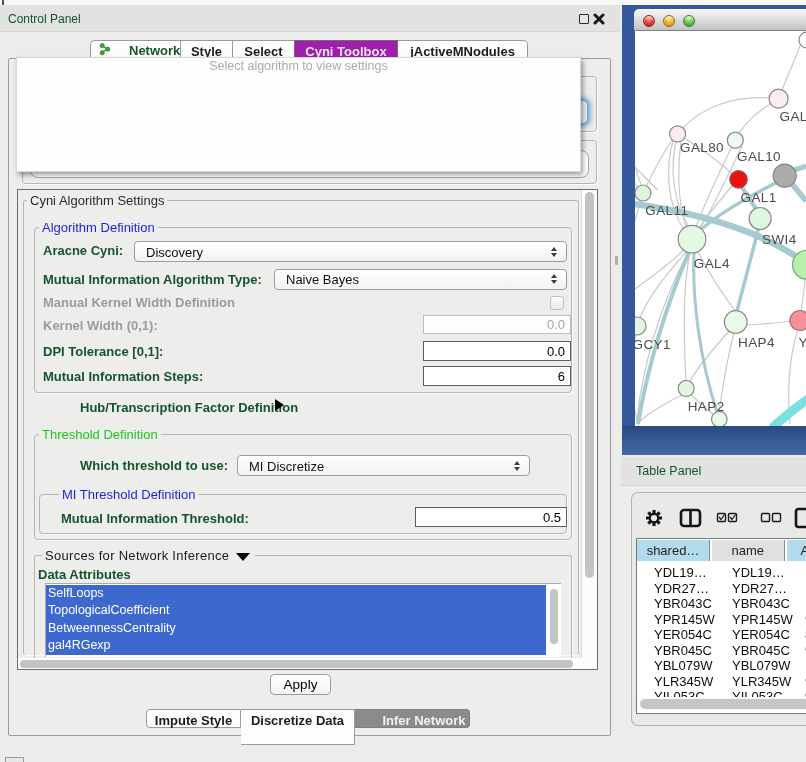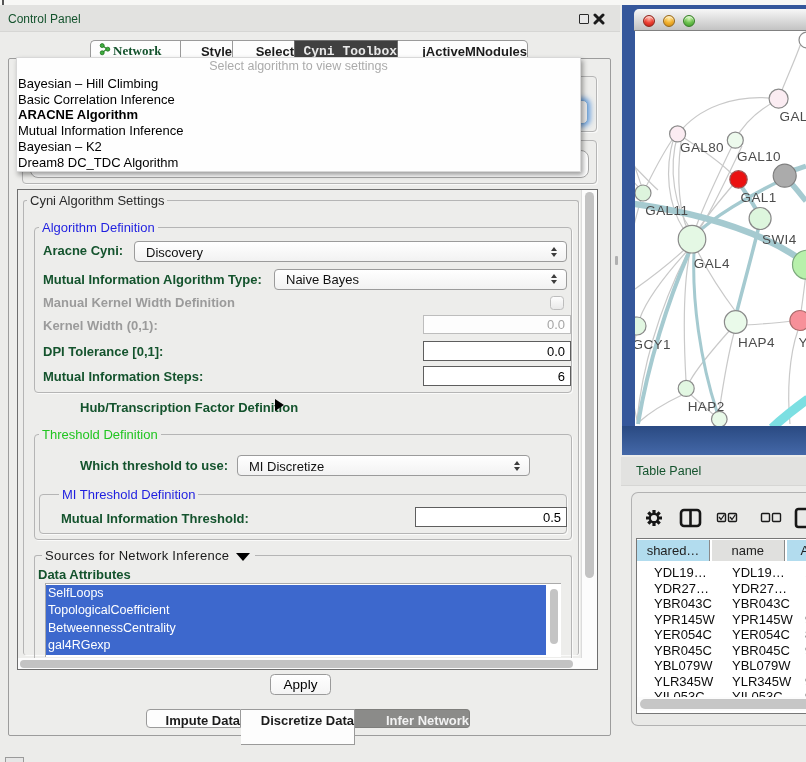--- a/index.html
+++ b/index.html
@@ -15,49 +15,49 @@
 .combo { position:absolute; background:linear-gradient(#ffffff,#f2f2f2); border:1px solid #9b9b9b;
   border-radius:4px; font-size:13px; color:#111; }
 .combo .ct { position:absolute; left:11px; top:50%; transform:translateY(-50%); white-space:nowrap;}
 .updn { position:absolute; right:7px; top:50%; width:8px; height:12px; transform:translateY(-50%); }
 .updn:before { content:""; position:absolute; left:0; top:1px;
   border-left:3.5px solid transparent; border-right:3.5px solid transparent; border-bottom:4.5px solid #3c3c3c; }
 .updn:after { content:""; position:absolute; left:0; bottom:1px;
   border-left:3.5px solid transparent; border-right:3.5px solid transparent; border-top:4.5px solid #3c3c3c; }
 .tf { position:absolute; background:#fff; font-size:13px; text-align:right; }
 .tab { position:absolute; background:#fdfdfd; border:1px solid #9a9a9a; color:#1c1c1c;
-  font-size:13px; font-weight:bold; text-align:right; }
+  font-size:13px; font-weight:bold; text-align:center; }
 </style></head>
 <body>
 <div id="root">
 
 <div class="abs" style="left:0;top:0;width:806px;height:5px;background:#f7f7f5;"></div>
 <div class="abs" style="left:2px;top:0;width:2px;height:5px;background:#555;"></div>
 <div class="abs" style="left:0;top:5px;width:620px;height:27px;background:#e2e2e0;border-bottom:1px solid #d6d6d4;"></div>
 <div class="lbl" style="left:8px;top:12px;font-size:12px;">Control Panel</div>
 <div class="abs" style="left:579px;top:14px;width:10px;height:10px;border:1.6px solid #2a2a2a;background:#e8e8e8;border-radius:1px;"></div>
 <svg class="abs" style="left:593px;top:13px;" width="12" height="12" viewBox="0 0 12 12">
  <path d="M2 2 L10 10 M10 2 L2 10" stroke="#1a1a1a" stroke-width="3" stroke-linecap="round"></path>
 </svg>
 
 <div class="tab" style="left:90px;top:40px;width:90px;height:19px;border-radius:5px 0 0 0;border-right:none;"></div>
 <svg class="abs" style="left:99px;top:43px;" width="12" height="13" viewBox="0 0 12 13">
   <path d="M4 3 L8 6 M4 9 L8 6" stroke="#2d8f2d" stroke-width="1.2" fill="none"></path>
   <circle cx="3.2" cy="2.6" r="2" fill="#3fae3f" stroke="#1c6e1c" stroke-width=".8"></circle>
   <circle cx="3.2" cy="9.8" r="2" fill="#3fae3f" stroke="#1c6e1c" stroke-width=".8"></circle>
   <circle cx="8.8" cy="6.2" r="2" fill="#3fae3f" stroke="#1c6e1c" stroke-width=".8"></circle>
 </svg>
-<div class="lbl b" style="left:113px;top:42.5px;font-family:Liberation Serif, serif;">Network</div>
+<div class="lbl b" style="left:129px;top:42.5px;">Network</div>
 <div class="tab" style="left:180px;top:40px;width:52px;height:19px;border-right:none;">
       <div style="margin-top:2.5px;">Style</div>
     </div>
 <div class="tab" style="left:232px;top:40px;width:62px;height:19px;border-right:none;">
       <div style="margin-top:2.5px;">Select</div>
     </div>
-<div class="tab" style="left:294px;top:40px;width:104px;height:19px;background:#404040;border-color:#6e6e6e;color:#e9e9e9;font-family:Liberation Mono, monospace;">
+<div class="tab" style="left:294px;top:40px;width:104px;height:19px;background:#a21caf;border-color:#6e6e6e;color:#e9e9e9;">
       <div style="margin-top:2.5px;">Cyni Toolbox</div>
     </div>
 <div class="tab" style="left:398px;top:40px;width:130px;height:19px;border-left:none;border-radius:0 5px 0 0;">
       <div style="margin-top:2.5px;">jActiveMNodules</div>
     </div>
 
 <div class="abs" style="left:8px;top:58px;width:603px;height:678px;border:1.5px solid #9c9c9c;background:#ededeb;border-radius:2px;"></div>
 <div class="group" style="left:22px;top:76px;width:575px;height:56px;"></div>
 <div class="abs" style="left:30px;top:100px;width:558px;height:24px;background:#e9e9e9;border:1px solid #7aa7d4;border-radius:5px;box-shadow:0 0 5px 2.5px rgba(90,150,220,.85);"></div>
 <div class="group" style="left:22px;top:140px;width:575px;height:44px;"></div>
@@ -116,32 +116,31 @@
 <div class="group" style="left:34px;top:555px;width:538px;height:103px;border-bottom:none;border-radius:3px 3px 0 0;"></div>
 <div class="gtitle" style="left:42px;top:548px;color:#1a1a1a;letter-spacing:.3px;padding-right:26px;">Sources for Network Inference</div>
 <div class="abs" style="left:236px;top:553px;width:0;height:0;border-left:7px solid transparent;border-right:7px solid transparent;border-top:8.5px solid #000;"></div>
 <div class="lbl b" style="left:38px;top:567px;">Data Attributes</div>
 <div class="abs" style="left:45px;top:583px;width:516px;height:74px;background:#fff;border:1px solid #aaa;border-width:1px 0 0 1px;"></div>
 <div class="abs" style="left:46px;top:584.5px;width:500px;height:70px;background:#3d68cd;color:#fff;font-size:12.5px;line-height:17.5px;padding-left:2px;">SelfLoops<br>TopologicalCoefficient<br>BetweennessCentrality<br>gal4RGexp</div>
 <div class="abs" style="left:549.5px;top:588.5px;width:8.5px;height:55px;background:#c4c4c4;border-radius:4.5px;"></div>
 
 <div class="abs" style="left:270px;top:674px;width:61px;height:21px;background:linear-gradient(#ffffff,#f4f4f4);border:1px solid #9a9a9a;border-radius:4.5px;text-align:center;font-size:13.5px;color:#000;padding-top:1.5px;">Apply</div>
 <div class="tab" style="left:146px;top:709px;width:95px;height:19px;border-radius:4px 0 0 4px;">
-      <div style="margin-top:2.5px;">Impute Data</div>
+      <div style="margin-top:2.5px;">Impute Style</div>
     </div>
 <div class="tab" style="left:241px;top:709px;width:114px;height:36px;border-left:none;">
       <div style="margin-top:2.5px;">Discretize Data</div>
     </div>
 <div class="tab" style="left:355px;top:709px;width:115px;height:19px;border-left:none;border-radius:0 4px 4px 0;background:#8b8b89;border-color:#7e7e7c;color:#f2f2f2;">
       <div style="margin-top:2.5px;padding-left:24px;">Infer Network</div>
     </div>
 
 <div class="abs" style="left:16px;top:57px;width:565px;height:115px;background:#fefefe;border:1px solid #d8d8d8;box-shadow:2px 3px 5px rgba(0,0,0,.38);"></div>
 <div class="abs" style="left:16px;top:59px;width:565px;height:14px;text-align:center;font-size:12.5px;color:#ababab;">Select algorithm to view settings</div>
-<div class="abs" style="left:18px;top:76px;width:560px;font-size:13px;line-height:15.7px;color:#000;">Bayesian – Hill Climbing<br>Basic Correlation Inference<br><span class="b">ARACNE Algorithm</span><br>Mutual Information Inference<br>Bayesian – K2<br>Dream8 DC_TDC Algorithm</div>
 <div class="abs" style="left:5px;top:757px;width:19px;height:5px;border:1px solid #9a9a9a;border-bottom:none;background:#e6e6e6;"></div>
 <div class="abs" style="left:615px;top:256px;width:3px;height:9px;background:#b0b0b0;border-radius:1px;"></div>
 
 <div class="abs" style="left:622px;top:5px;width:184px;height:421px;background:#35579b;"></div>
 <div class="abs" style="left:622px;top:426px;width:184px;height:29px;background:linear-gradient(#2a4a82,#4468a8);"></div>
 <div class="abs" style="left:634px;top:9px;width:172px;height:22px;background:linear-gradient(#f7f7f7,#c3c3c3);border-bottom:1px solid #818181;border-radius:5px 0 0 0;"></div>
 <div class="abs" style="left:643px;top:15px;width:12px;height:12px;border-radius:50%;background:radial-gradient(circle at 50% 25%,#ffb4a6 0%,#ee4034 50%,#b81b10 100%);border:.5px solid #8e251c;box-shadow:inset 0 1.5px 1px rgba(255,255,255,.65);"></div>
 <div class="abs" style="left:663px;top:15px;width:12px;height:12px;border-radius:50%;background:radial-gradient(circle at 50% 25%,#ffeaa2 0%,#f2b02c 50%,#c78512 100%);border:.5px solid #97691a;box-shadow:inset 0 1.5px 1px rgba(255,255,255,.65);"></div>
 <div class="abs" style="left:683px;top:15px;width:12px;height:12px;border-radius:50%;background:radial-gradient(circle at 50% 25%,#d2f7b6 0%,#6cc24e 50%,#3a9428 100%);border:.5px solid #367f26;box-shadow:inset 0 1.5px 1px rgba(255,255,255,.65);"></div>
 <div class="abs" style="left:635px;top:31px;width:171px;height:395px;background:#fff;overflow:hidden;"></div>

